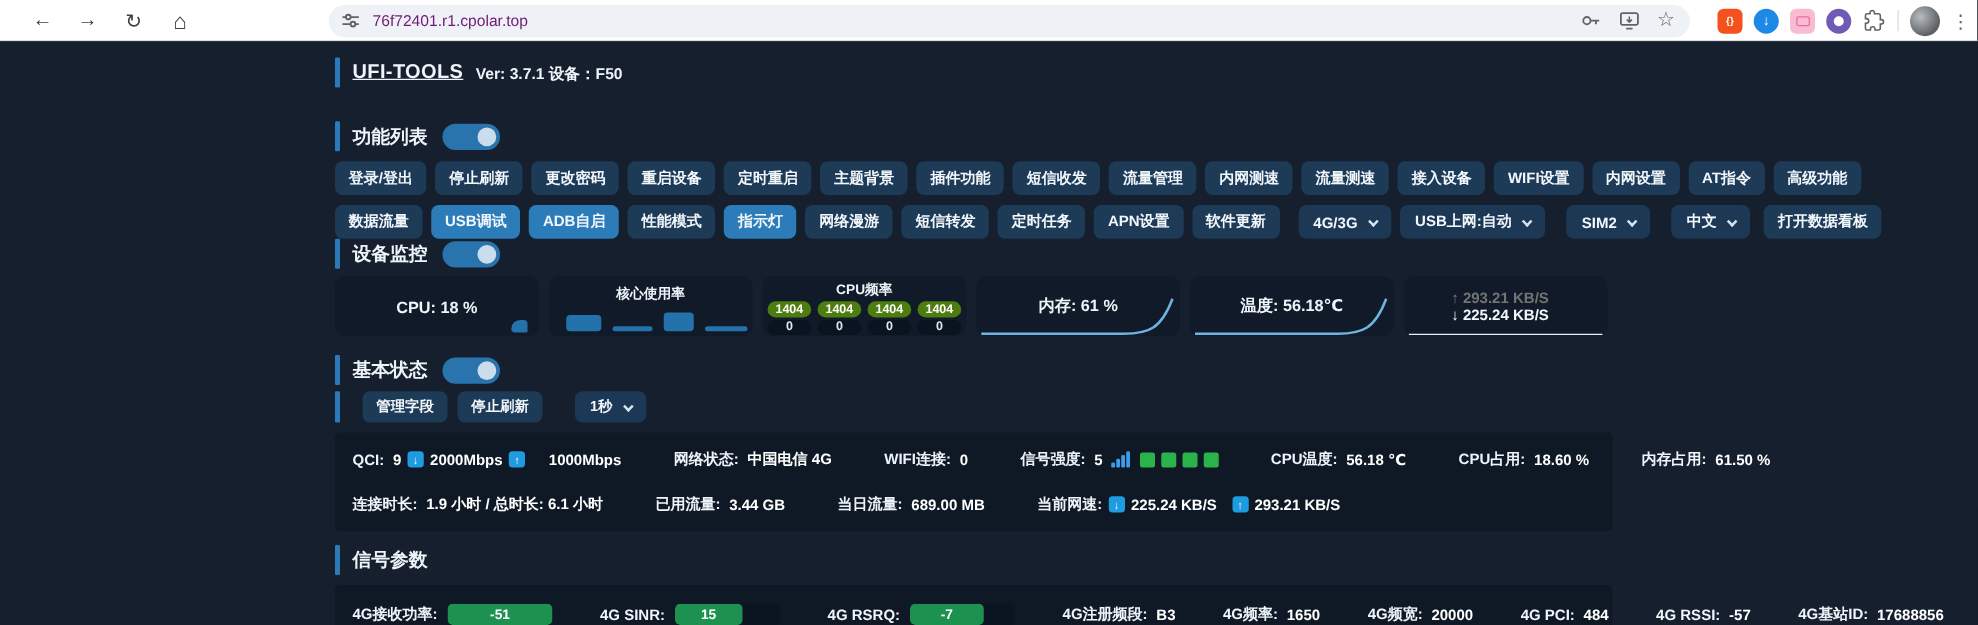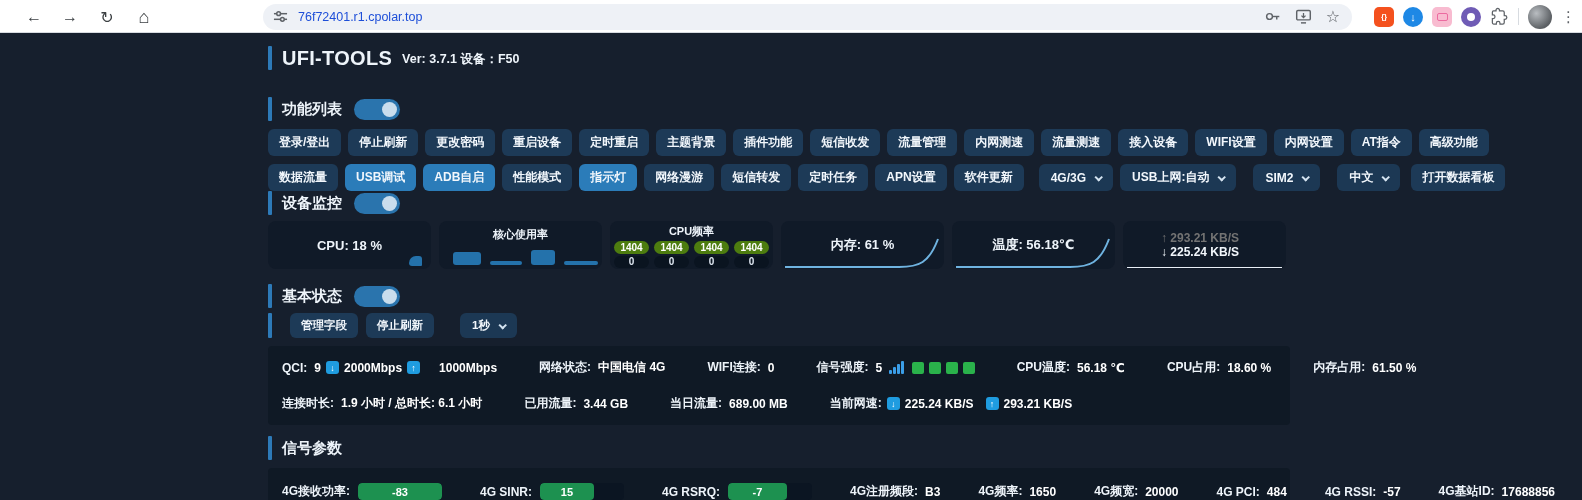--- a/index.html
+++ b/index.html
@@ -4,42 +4,42 @@
 <style>
   * { margin:0; padding:0; box-sizing:border-box; font-family:"Liberation Sans","DejaVu Sans",sans-serif; }
   html,body { width:1582px; height:500px; overflow:hidden; background:#161f2d; }
 
   
   .browser { position:relative; width:1582px; height:33px; background:#ffffff; border-bottom:1px solid #d7dbe0; }
   .nav-ic { position:absolute; top:5px; width:24px; height:24px; display:flex; align-items:center; justify-content:center;
             color:#3c4043; font-size:16px; border-radius:50%; }
   .omnibox { position:absolute; left:263px; top:3.5px; width:1089px; height:26px; background:#eef1f6; border-radius:13px;
              display:flex; align-items:center; padding:0 10px; }
-  .omni-url { color:#1d4ed8; font-size:12.5px; margin-left:10px; flex:1; }
+  .omni-url { color:#701a75; font-size:12.5px; margin-left:10px; flex:1; }
   .omni-right { display:flex; align-items:center; gap:14px; margin-right:2px; }
   .ext-area { position:absolute; right:6px; top:3px; height:27px; display:flex; align-items:center; gap:9px; }
   .ext-badge { width:20px; height:20px; display:flex; align-items:center; justify-content:center; font-weight:bold; }
   .ext-orange { background:#f4511e; border-radius:5px; color:#fff; font-size:8px; }
   .ext-blue { background:#1e88e5; border-radius:50%; color:#fff; font-size:11px; }
   .ext-pink { background:#f8bbd0; border-radius:5px; }
   .ext-pink i { display:block; width:11px; height:8px; border:1.6px solid #ec6aa0; border-radius:2px; }
   .ext-purple { background:#6f5bb5; border-radius:50%; }
   .ext-purple i { display:block; width:8px; height:8px; border-radius:50%; background:#fff; }
   .divider { width:1px; height:17px; background:#d7dbe0; }
   .avatar { width:24px; height:24px; border-radius:50%; background:radial-gradient(circle at 35% 35%, #b9bdc1, #5c6064 70%); }
   .dots { color:#5f6368; font-size:15px; letter-spacing:0; }
 
   
   .page { position:relative; width:1582px; height:467px; background:#161f2d; color:#eef4fa; }
   .content { position:absolute; left:268px; top:0; width:1040px; padding-top:13px; }
 
   .accent { width:4px; align-self:stretch; background:#2d7ab8; border-radius:1px; margin-right:10px; }
 
   .title-row { display:flex; align-items:center; height:24px; }
-  .app-title { font-size:20px; font-weight:bold; letter-spacing:.3px; }
+  .app-title { font-size:16px; font-weight:bold; letter-spacing:.3px;text-decoration:underline; }
   .app-sub { font-size:12.5px; font-weight:bold; margin-left:10px; margin-top:2px; }
 
   .sec-head { display:flex; align-items:center; height:24px; margin-top:27px; }
   .sec-title { font-size:15px; font-weight:bold; }
   .toggle { width:46px; height:21px; border-radius:11px; background:#2a74ad; position:relative; margin-left:12px; cursor:pointer; }
   .toggle::after { content:""; position:absolute; right:3px; top:3px; width:15px; height:15px; border-radius:50%; background:#c9dded; }
 
   .btn-row { display:flex; align-items:center; gap:7px; margin-top:8px; flex-wrap:nowrap; }
   .btn { height:27px; padding:0 11px; background:#1d3a57; border-radius:6px; color:#f2f7fc; font-size:12px; font-weight:bold;
          display:flex; align-items:center; justify-content:center; white-space:nowrap; cursor:pointer; }
@@ -358,21 +358,21 @@
   <div class="sec-head" style="margin-top:11px;">
     <span class="accent"></span>
     <span class="sec-title">信号参数</span>
   </div>
 
   <div class="panel" style="height:52px; padding-top:15px;">
     <div class="signal-row">
       <span class="item">
         <span class="lb">4G接收功率:</span>
         <span class="gp">
-              <span class="fill" style="width:100%;">-83</span>
+              <span class="fill" style="width:100%;">-51</span>
             </span>
       </span>
       <span class="item">
         <span class="lb">4G SINR:</span>
         <span class="gp">
               <span class="fill" style="width:64%;">15</span>
             </span>
       </span>
       <span class="item">
         <span class="lb">4G RSRQ:</span>

